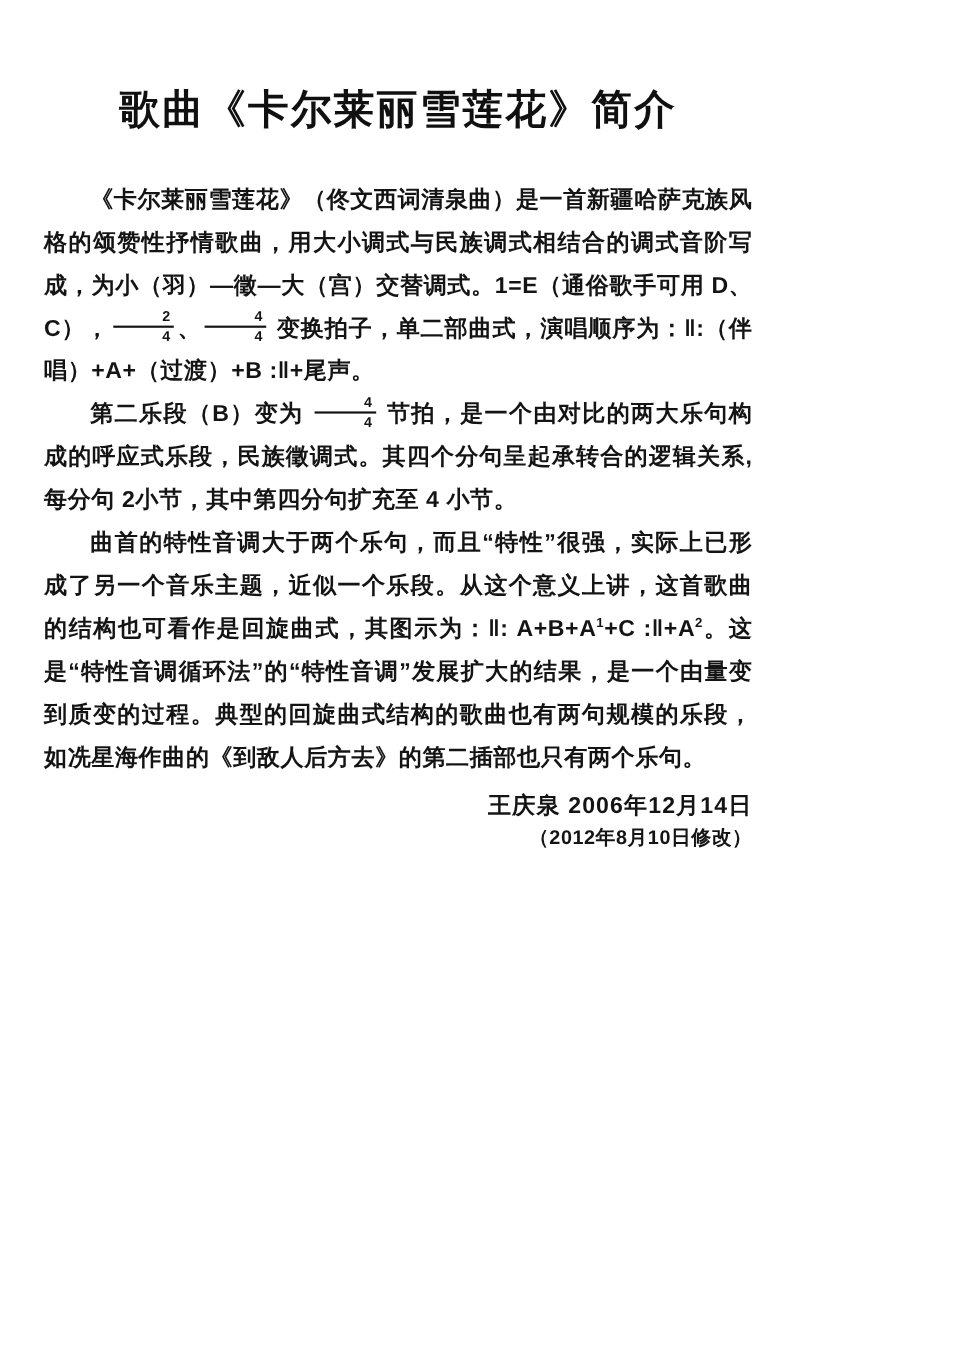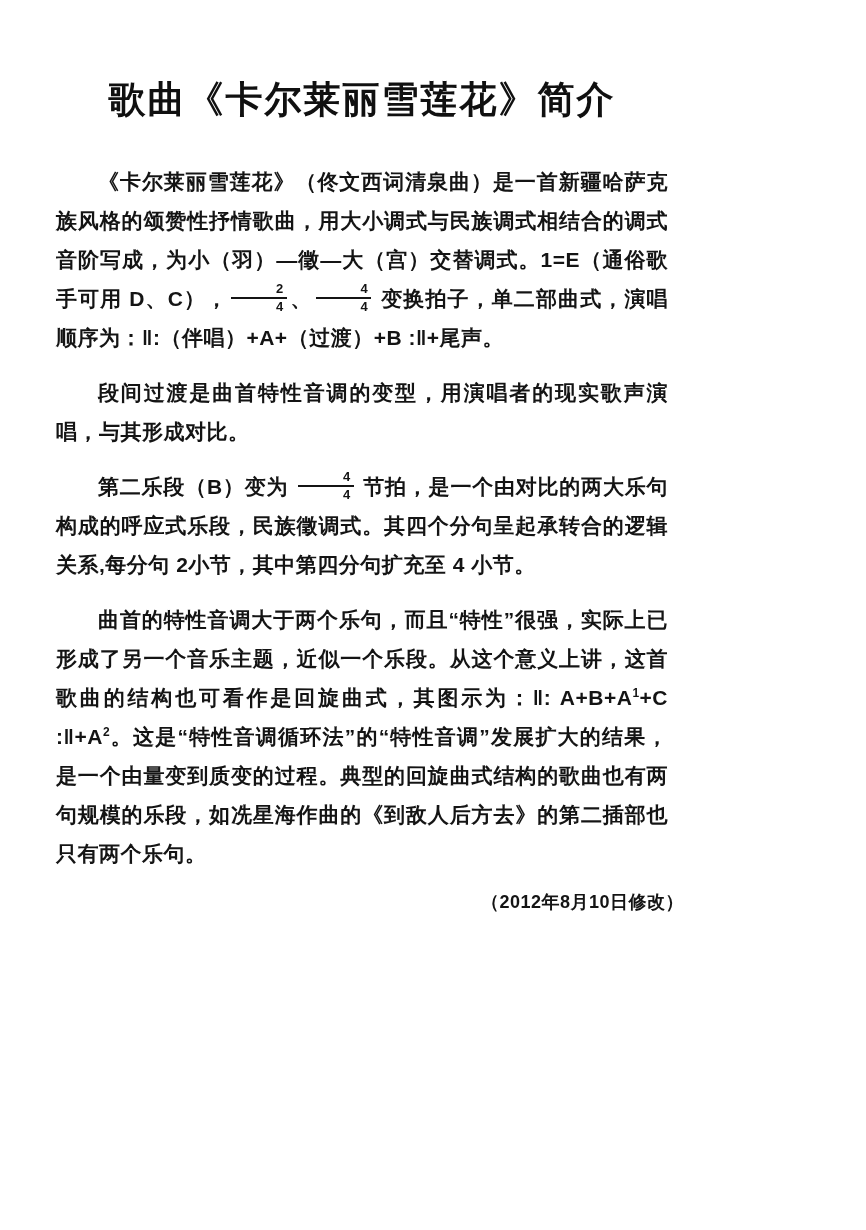--- a/index.html
+++ b/index.html
@@ -24,21 +24,21 @@
     font-weight: 700;
     letter-spacing: 2px;
     line-height: 1.2;
     margin: 0 0 0 0;
     color: #101010;
   }
   .doc-body {
     margin-top: 40px;
   }
   .para {
-    margin: 16px;
+    margin: 0;
     font-size: 21px;
     font-weight: 700;
     line-height: 39px;
     text-align: justify;
     text-justify: inter-ideograph;
     text-indent: 2em;
     letter-spacing: 0.5px;
     color: #141414;
   }
   .para sup {
@@ -92,24 +92,24 @@
 
   <div class="doc-body">
 
   <p class="para">《卡尔莱丽雪莲花》（佟文西词清泉曲）是一首新疆哈萨克族风格的颂赞性抒情歌曲，用大小调式与民族调式相结合的调式音阶写成，为小（羽）—徵—大（宫）交替调式。1=E（通俗歌手可用 D、C），<span class="frac">
           <span class="num">2</span>
           <span class="den">4</span>
         </span>、<span class="frac">
           <span class="num">4</span>
           <span class="den">4</span>
         </span> 变换拍子，单二部曲式，演唱顺序为：‖:（伴唱）+A+（过渡）+B :‖+尾声。</p>
-      <p class="para">段间过渡是曲首特性音调的变型，用演唱者的现实歌声演唱，与其形成对比。</p>
       <p class="para">第二乐段（B）变为 <span class="frac">
           <span class="num">4</span>
           <span class="den">4</span>
         </span> 节拍，是一个由对比的两大乐句构成的呼应式乐段，民族徵调式。其四个分句呈起承转合的逻辑关系,每分句 2小节，其中第四分句扩充至 4 小节。</p>
       <p class="para">曲首的特性音调大于两个乐句，而且“特性”很强，实际上已形成了另一个音乐主题，近似一个乐段。从这个意义上讲，这首歌曲的结构也可看作是回旋曲式，其图示为：‖: A+B+A<sup>1</sup>+C :‖+A<sup>2</sup>。这是“特性音调循环法”的“特性音调”发展扩大的结果，是一个由量变到质变的过程。典型的回旋曲式结构的歌曲也有两句规模的乐段，如冼星海作曲的《到敌人后方去》的第二插部也只有两个乐句。</p>
     </div>
 
   <div class="signature">
+    <div class="sig-line1">王庆泉  2006年12月14日</div>
     <div class="sig-line2">（2012年8月10日修改）</div>
   </div>
 </div>
 
 </body></html>

